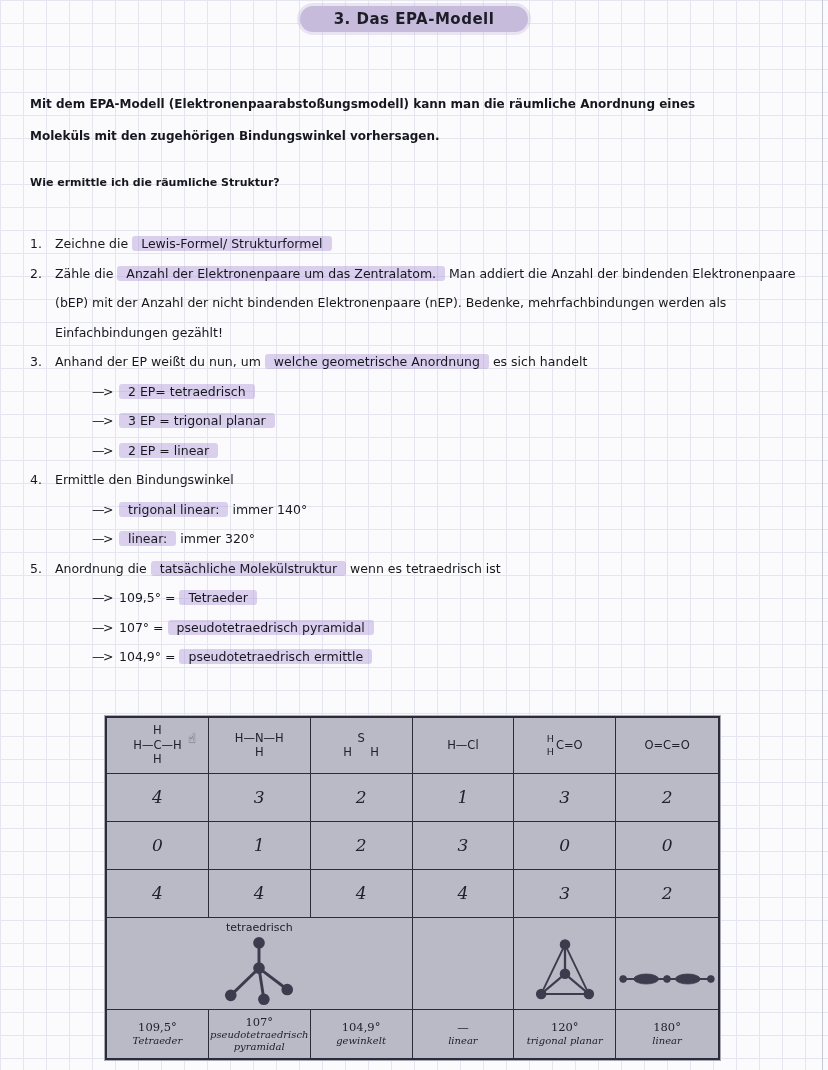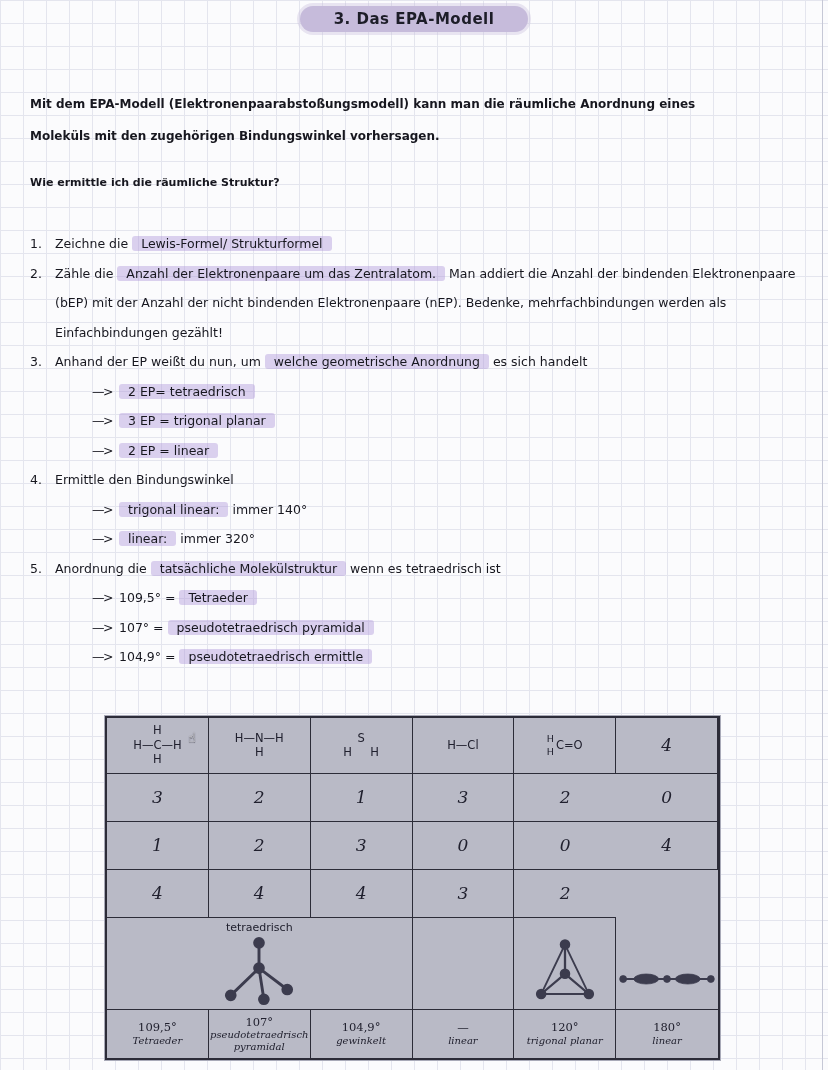--- a/index.html
+++ b/index.html
@@ -153,20 +153,25 @@
       </div>
       <div class="cell head">
         <div class="struct h2co">
           <div class="hstack">
             <span>H</span>
             <span>H</span>
           </div>
           <span class="co">C=O</span>
         </div>
       </div>
+      <div class="cell head last">
+        <div class="struct">
+          <span>O=C=O</span>
+        </div>
+      </div>
 
       <div class="cell num-cell">4</div>
       <div class="cell num-cell">3</div>
       <div class="cell num-cell">2</div>
       <div class="cell num-cell">1</div>
       <div class="cell num-cell">3</div>
       <div class="cell num-cell last">2</div>
 
       <div class="cell num-cell">0</div>
       <div class="cell num-cell">1</div>

